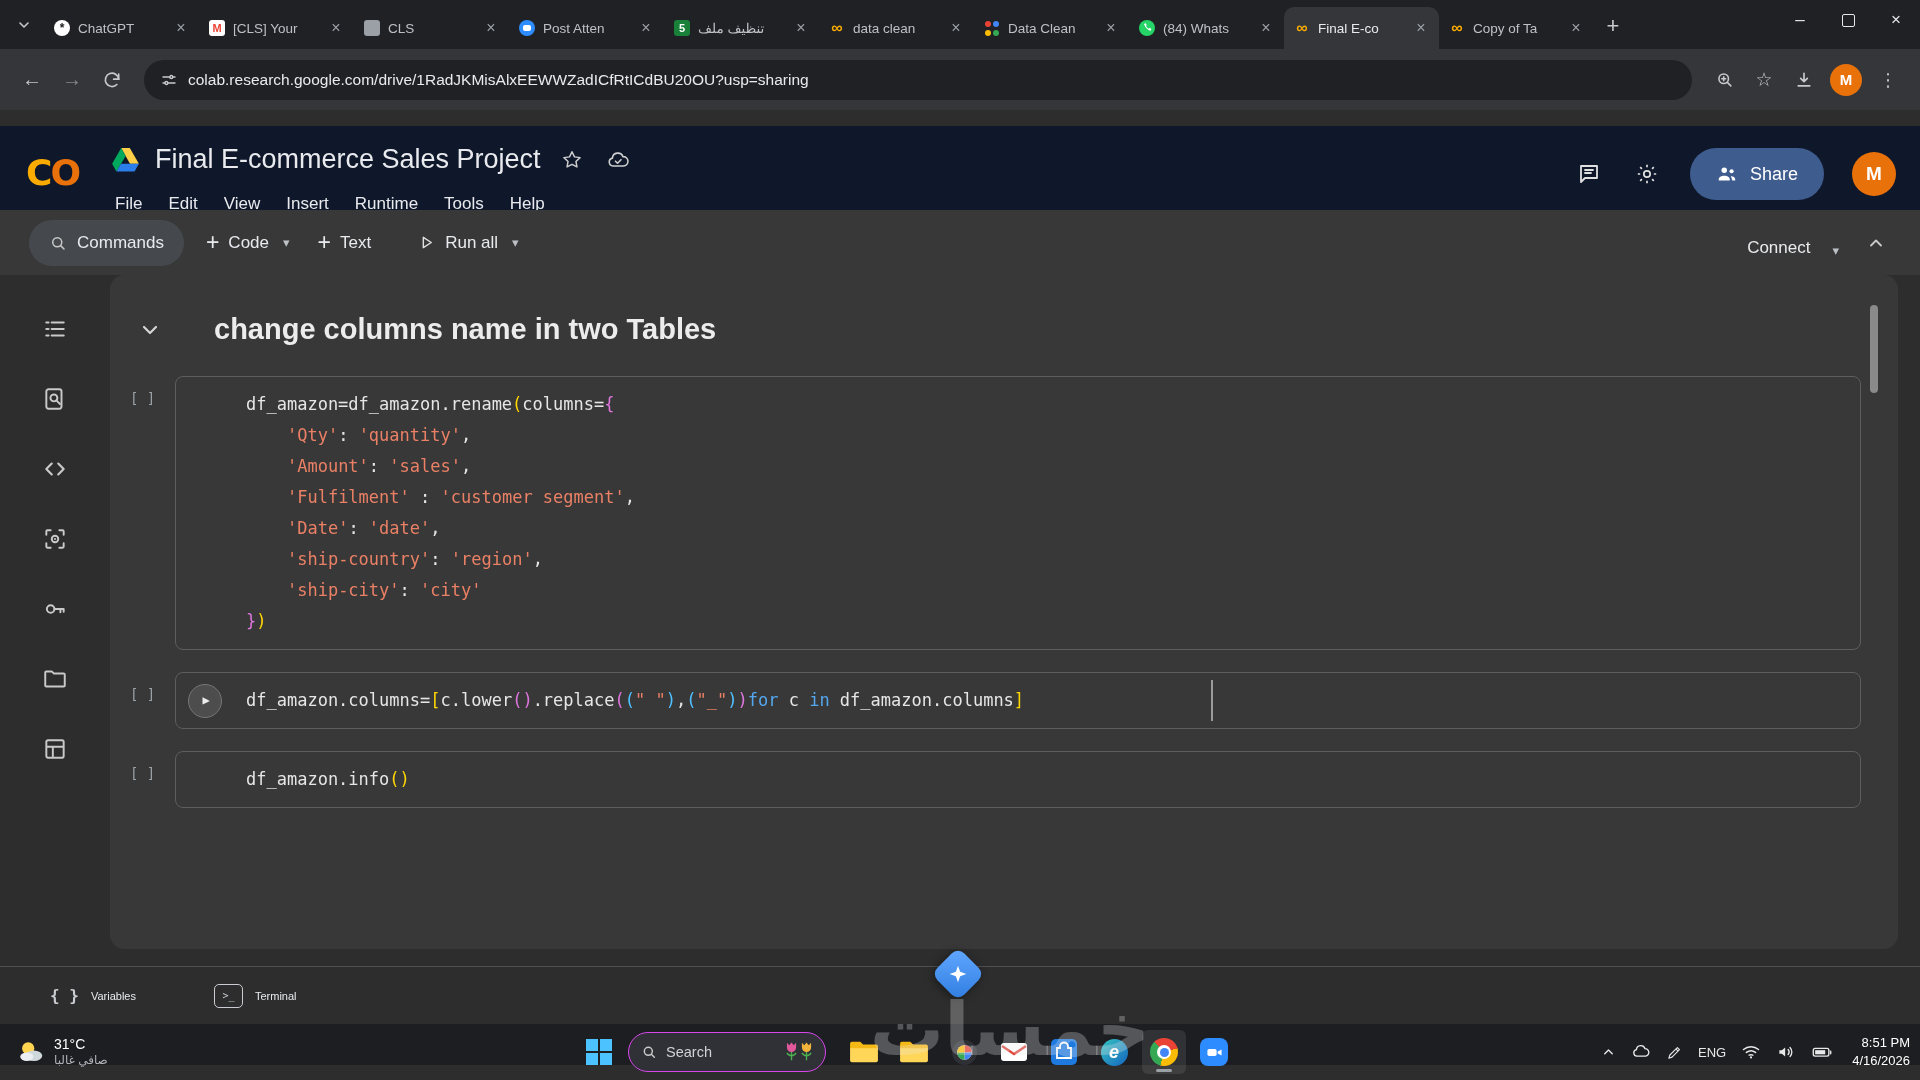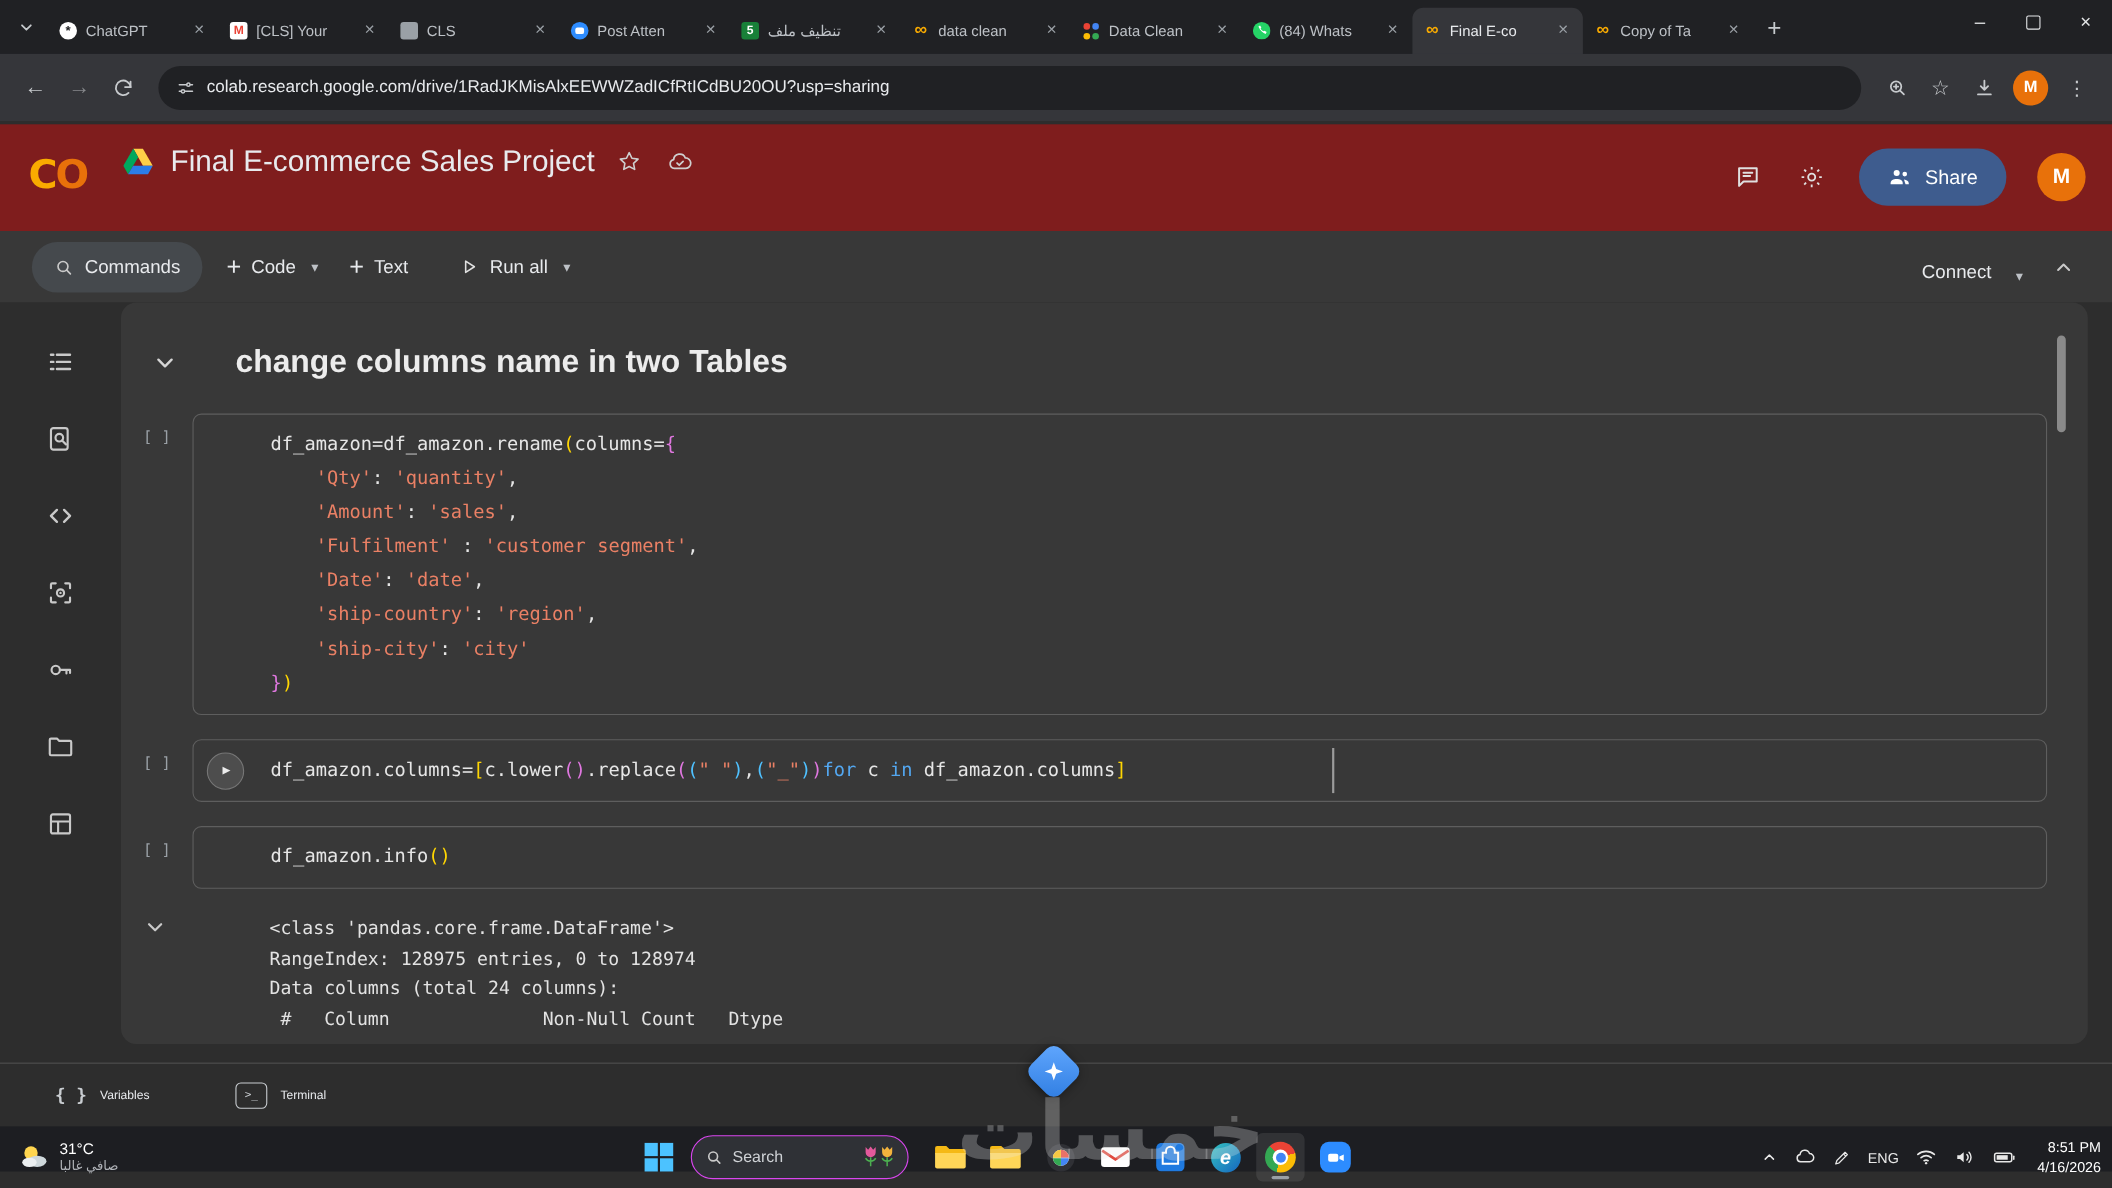--- a/index.html
+++ b/index.html
@@ -37,21 +37,21 @@
   .addrbar{position:absolute;top:49px;left:0;right:0;height:61px;background:#35363a;display:flex;align-items:center;padding:0 14px;gap:4px;box-sizing:border-box;}
   .nav-ic{width:36px;height:36px;border-radius:50%;display:flex;align-items:center;justify-content:center;color:#c7cacd;font-size:20px;flex:none;}
   .nav-ic.dim{color:#87898c;}
   .urlpill{flex:1;height:40px;background:#202124;border-radius:20px;display:flex;align-items:center;padding:0 16px;gap:10px;margin:0 10px;min-width:0;}
   .urltext{color:#e8eaed;font-size:15.5px;white-space:nowrap;overflow:hidden;}
   .star{font-size:19px;}
   .kebab{font-size:18px;}
   .avatar-sm{width:32px;height:32px;border-radius:50%;background:#e8710a;color:#fff;font-weight:700;font-size:15px;display:flex;align-items:center;justify-content:center;flex:none;margin:0 4px;}
 
   
-  .cheader{position:absolute;top:113px;left:0;right:0;height:100px;background:#7f1d1d;}
+  .cheader{position:absolute;top:126px;left:0;right:0;height:100px;background:#0f172a;}
   .co-logo{position:absolute;left:26px;top:26px;font-size:36px;font-weight:800;letter-spacing:-2px;font-family:"DejaVu Sans",sans-serif;}
   .co-c{color:#f9ab00}.co-o{color:#e8710a}
   .title-row{position:absolute;left:112px;top:18px;display:flex;align-items:center;gap:16px;}
   .nb-title{color:#e8eaed;font-size:27px;font-weight:500;}
   .hic{display:flex;align-items:center;justify-content:center;width:30px;height:30px;}
   .menu-row{position:absolute;left:102px;bottom:6px;display:flex;}
   .menu-item{color:#e8eaed;font-size:17px;padding:6px 13px;}
   .hdr-right{position:absolute;right:24px;top:22px;display:flex;align-items:center;gap:28px;}
   .share-btn{height:52px;border-radius:26px;background:#3e5c8e;color:#fff;display:flex;align-items:center;gap:12px;padding:0 26px;font-size:18px;}
   .avatar{width:44px;height:44px;border-radius:50%;background:#e8710a;color:#fff;font-size:19px;font-weight:700;display:flex;align-items:center;justify-content:center;}
@@ -260,20 +260,29 @@
             <path d="M12 3l2.7 5.6 6.1.8-4.5 4.2 1.1 6-5.4-2.9-5.4 2.9 1.1-6L3.2 9.4l6.1-.8z"></path>
           </svg>
       </span>
       <span class="hic">
         <svg width="24" height="24" viewBox="0 0 24 24" fill="none" stroke="#cfcfcf" stroke-width="1.6" stroke-linecap="round" stroke-linejoin="round">
             <path d="M7 18a4 4 0 0 1-.6-7.9A5.5 5.5 0 0 1 17 8.6 4.2 4.2 0 0 1 17.5 18z"></path>
             <path d="M9.5 13.2l2 2 3.5-3.5"></path>
           </svg>
       </span>
     </div>
+    <div class="menu-row" id="menus">
+        <div class="menu-item">File</div>
+        <div class="menu-item">Edit</div>
+        <div class="menu-item">View</div>
+        <div class="menu-item">Insert</div>
+        <div class="menu-item">Runtime</div>
+        <div class="menu-item">Tools</div>
+        <div class="menu-item">Help</div>
+      </div>
     <div class="hdr-right">
       <span class="hic">
         <svg width="24" height="24" viewBox="0 0 24 24" fill="none" stroke="#e0e0e0" stroke-width="1.8" stroke-linecap="round" stroke-linejoin="round">
             <path d="M4 4h16v12H8l-4 4z"></path>
             <path d="M8 8h8M8 11h6"></path>
           </svg>
       </span>
       <span class="hic">
         <svg width="24" height="24" viewBox="0 0 24 24" fill="none" stroke="#e0e0e0" stroke-width="1.7">
             <circle cx="12" cy="12" r="3.2"></circle>
@@ -388,33 +397,20 @@
           </div>
           <div class="cellrow">
             <div class="gutter">[ ]</div>
             <div class="cellbox"><div class="runbtn">▶</div><div class="codeline"><span class="tok-p">df_amazon.columns=</span><span class="tok-b1">[</span><span class="tok-p">c.lower</span><span class="tok-b2">()</span><span class="tok-p">.replace</span><span class="tok-b2">(</span><span class="tok-b3">(</span><span class="tok-s">" "</span><span class="tok-b3">)</span><span class="tok-p">,</span><span class="tok-b3">(</span><span class="tok-s">"_"</span><span class="tok-b3">)</span><span class="tok-b2">)</span><span class="tok-k">for</span><span class="tok-p"> c </span><span class="tok-k">in</span><span class="tok-p"> df_amazon.columns</span><span class="tok-b1">]</span></div><div class="cursor-line"></div></div>
           </div>
           <div class="cellrow">
             <div class="gutter">[ ]</div>
             <div class="cellbox"><div class="codeline"><span class="tok-p">df_amazon.info</span><span class="tok-b1">()</span></div></div>
           </div>
         </div>
-      <div class="outrow">
-        <div class="gutter">
-          <span>
-            <svg width="22" height="22" viewBox="0 0 24 24" fill="none" stroke="#c9c9c9" stroke-width="2.2" stroke-linecap="round" stroke-linejoin="round">
-                <path d="M6 9l6 6 6-6"></path>
-              </svg>
-          </span>
-        </div>
-        <pre class="outpre" id="outpre">&lt;class 'pandas.core.frame.DataFrame'&gt;
-RangeIndex: 128975 entries, 0 to 128974
-Data columns (total 24 columns):
- #   Column              Non-Null Count   Dtype</pre>
-      </div>
       <div class="nb-scrollbar"></div>
     </div>
   </div>
 
   <div class="bbar">
     <span class="bb-ic">{ }</span>
     <span class="bb-label">Variables</span>
     <span class="term-ic">&gt;_</span>
     <span class="bb-label">Terminal</span>
   </div>

